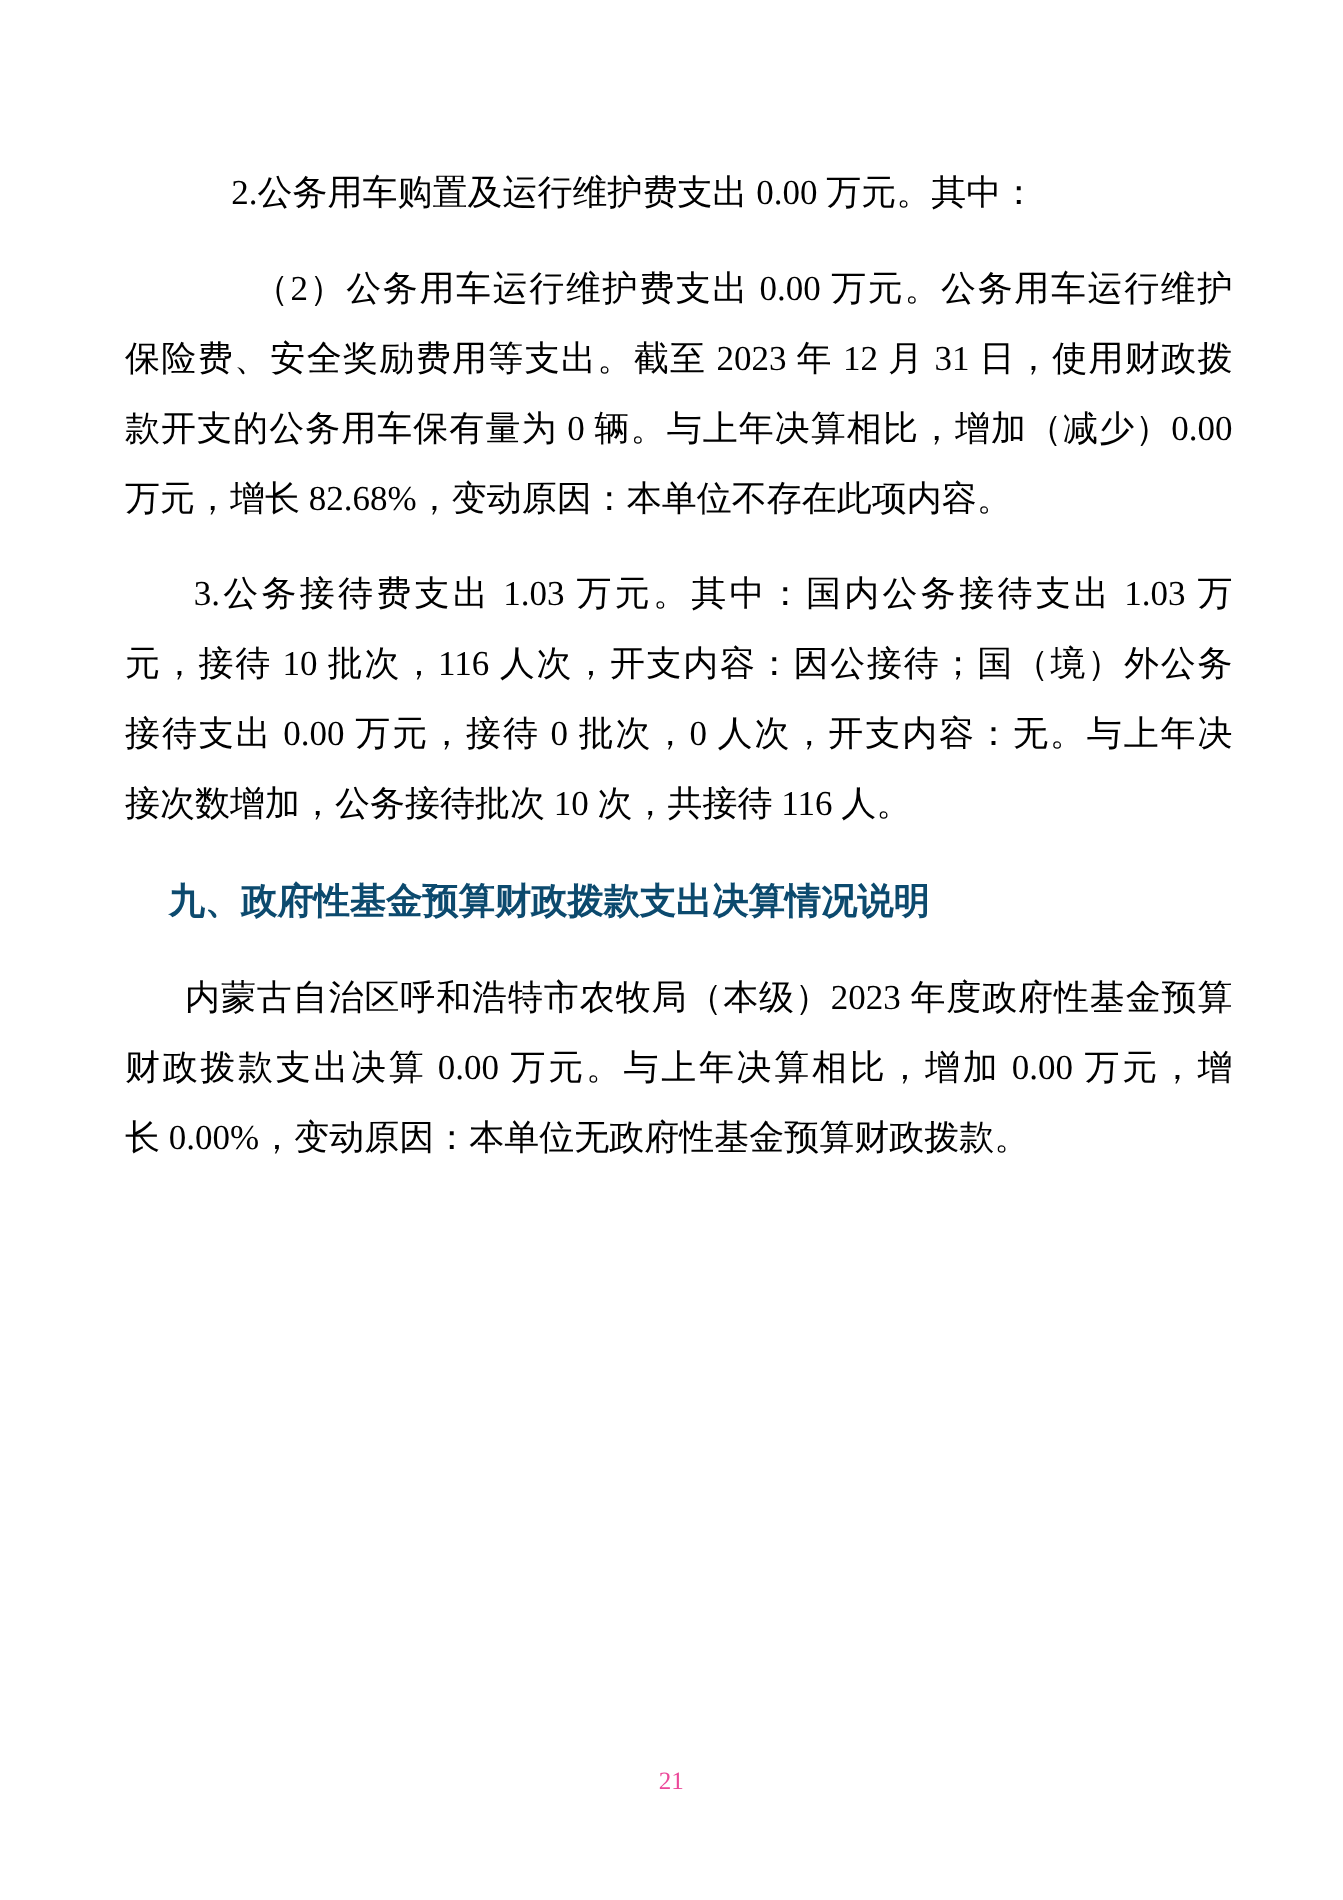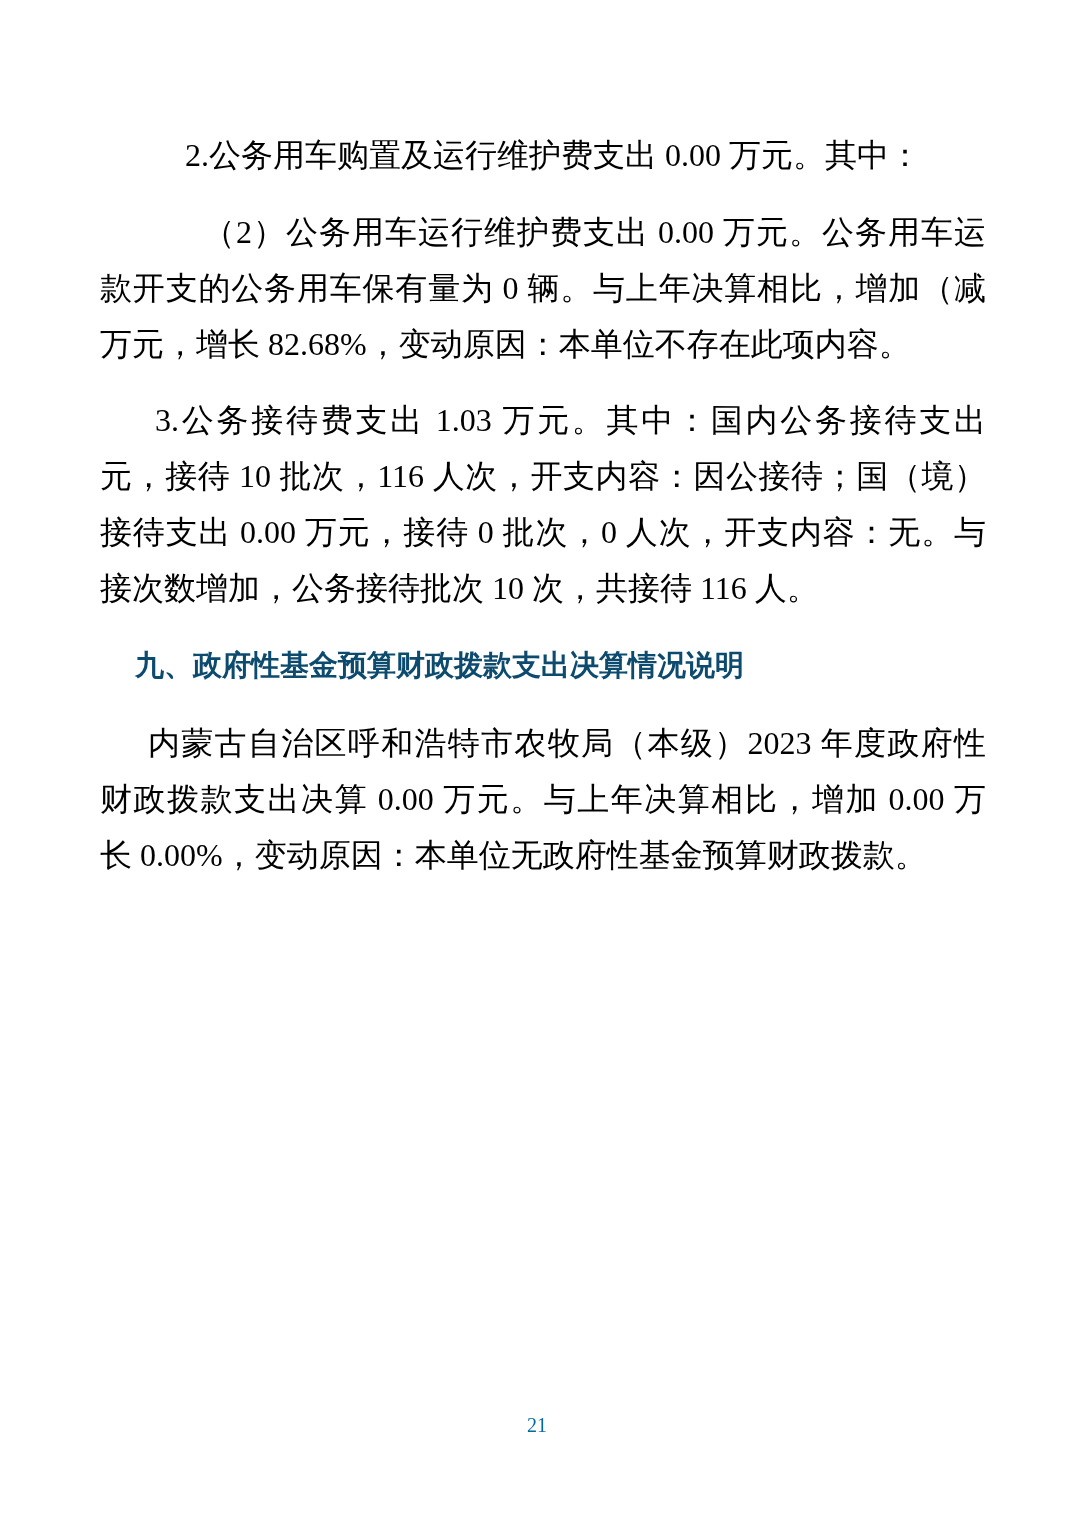--- a/index.html
+++ b/index.html
@@ -16,21 +16,21 @@
     color: #000000;
     overflow: hidden;
   }
   .content {
     position: absolute;
     left: 100px;
     top: 127px;
     width: 886px;
   }
   .line {
-    font-size: 32px;
+    font-size: 28px;
     height: 56px;
     line-height: 56px;
     white-space: nowrap;
     color: #000000;
   }
   
   .line.fill {
     white-space: normal;
     text-align: justify;
     text-align-last: justify;
@@ -59,36 +59,37 @@
   .mt29 { margin-top: 29px; }
   .page-number {
     position: absolute;
     top: 1412px;
     left: 0;
     width: 100%;
     height: 26px;
     line-height: 26px;
     text-align: center;
     font-size: 20px;
-    color: #0369a1;
+    color: #ec4899;
   }
 </style>
 </head>
 <body>
 
 <div class="page">
   <div class="content">
 
     <section>
       <div class="line ind85">2.公务用车购置及运行维护费支出 0.00 万元。其中：</div>
     </section>
 
 
     <section class="mt21">
       <div class="line fill ind103">（2）公务用车运行维护费支出 0.00 万元。公务用车运行维护</div>
+      <div class="line fill">保险费、安全奖励费用等支出。截至 2023 年 12 月 31 日，使用财政拨</div>
       <div class="line fill">款开支的公务用车保有量为 0 辆。与上年决算相比，增加（减少）0.00</div>
       <div class="line">万元，增长 82.68%，变动原因：本单位不存在此项内容。</div>
     </section>
 
     <section class="mt20">
       <div class="line fill ind55">3.公务接待费支出 1.03 万元。其中：国内公务接待支出 1.03 万</div>
       <div class="line fill">元，接待 10 批次，116 人次，开支内容：因公接待；国（境）外公务</div>
       <div class="line fill">接待支出 0.00 万元，接待 0 批次，0 人次，开支内容：无。与上年决</div>
       <div class="line">接次数增加，公务接待批次 10 次，共接待 116 人。</div>
     </section>

